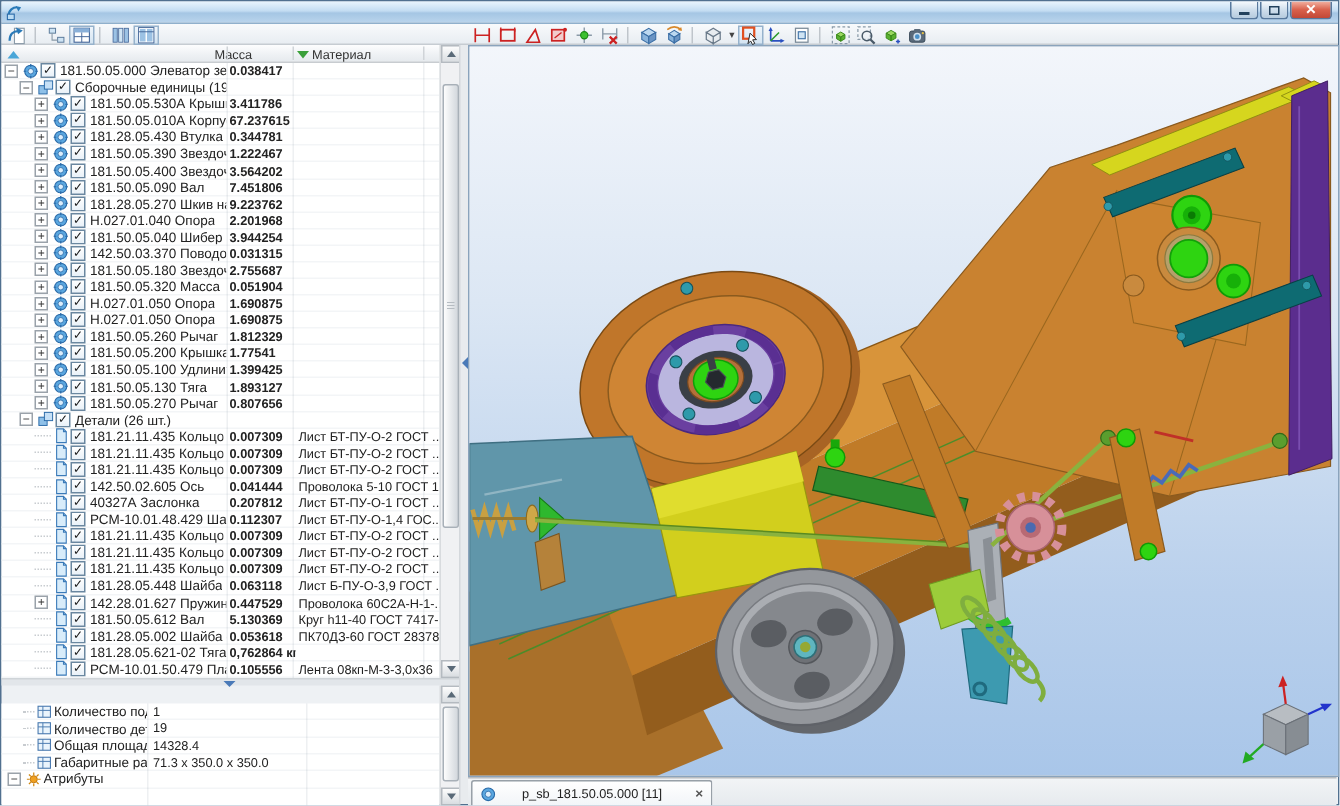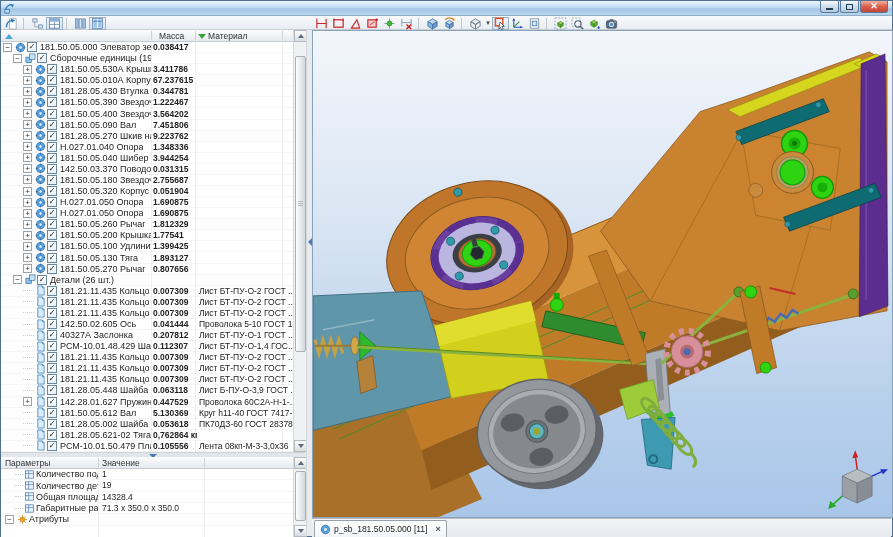--- a/index.html
+++ b/index.html
@@ -87,21 +87,21 @@
   .p-name { width:97px; flex:none; display:flex; align-items:center; overflow:hidden; }
   .p-val { width:100px; flex:none; overflow:hidden; font-size:8.5px; padding-left:4px; }
   #param-vscroll { left:292px; top:456px; height:80px; }
   .p-gridline { position:absolute; top:468px; height:68px; width:1px; background:rgba(90,110,130,.10); pointer-events:none; }
 
   
   #viewport { position:absolute; left:311px; top:29px; width:581px; height:488px; border:1px solid #8aa3bc; }
   #viewport svg { display:block; width:100%; height:100%; }
   #tabbar { position:absolute; left:311px; top:517px; right:1px; height:19px;
     background:linear-gradient(#f2f4f6,#e6eaee); border-top:1px solid #b8bcc0; display:flex; align-items:flex-end; padding-left:2px; }
-  .tab { display:inline-flex; align-items:center; gap:3px; height:17px; padding:0 5px;
+  .tab { display:inline-flex; align-items:center; gap:17px; height:17px; padding:0 5px;
     background:linear-gradient(#ffffff,#f2f5f8); border:1px solid #98a0a8; border-bottom:none;
     border-radius:2px 2px 0 0; font-size:8.5px; color:#222; }
   .tab .t-ico { margin:0; }
   .tab-close { margin-left:5px; color:#555; font-size:9px; line-height:9px; font-weight:bold; }
 </style>
 </head>
 <body>
 
 <div class="window">
 
@@ -275,21 +275,21 @@
             <circle cx="7" cy="8" r="2.8" fill="#cfe0ee"></circle>
             <circle cx="7" cy="8" r="1.7" fill="#4a90c8"></circle>
             <circle cx="11" cy="5.5" r=".8" fill="#e8c040"></circle>
           </svg>
         </span>
       </div>
   </div>
 
   <div class="col-header" id="tree-header">
     <span class="sort-asc"></span>
-    <span class="hcell" style="left:158px">Масса</span>
+    <span class="hcell" style="left:142px">Масса</span>
     <span class="filter-ico" style="left:197px"></span>
     <span class="hcell" style="left:207px">Материал</span>
     <span class="hdiv" style="left:150px"></span>
     <span class="hdiv" style="left:194px"></span>
     <span class="hdiv" style="left:281px"></span>
   </div>
 
   <div id="tree-rows">
       <div class="tree-row">
         <div class="c-name">
@@ -450,21 +450,21 @@
           <span class="t-ico">
             <svg viewBox="0 0 12 12">
               <circle cx="6" cy="6" r="4.4" fill="#5aa7e0" stroke="#2a6aa8" stroke-width=".8"></circle>
               <circle cx="6" cy="6" r="2" fill="#dceefc" stroke="#2a6aa8" stroke-width=".6"></circle>
               <path d="M6 .8v2M6 9.2v2M.8 6h2M9.2 6h2" stroke="#2a6aa8" stroke-width=".9"></path>
             </svg>
           </span>
           <span class="cb">✓</span>
           <span class="t-label">Н.027.01.040 Опора</span>
         </div>
-        <div class="c-mass">1.348336</div>
+        <div class="c-mass">2.201968</div>
         <div class="c-mat"></div>
       </div>
       <div class="tree-row">
         <div class="c-name">
           <span class="indent" style="width: 22px;"></span>
           <span class="expander">+</span>
           <span class="t-ico">
             <svg viewBox="0 0 12 12">
               <circle cx="6" cy="6" r="4.4" fill="#5aa7e0" stroke="#2a6aa8" stroke-width=".8"></circle>
               <circle cx="6" cy="6" r="2" fill="#dceefc" stroke="#2a6aa8" stroke-width=".6"></circle>
@@ -516,21 +516,21 @@
           <span class="indent" style="width: 22px;"></span>
           <span class="expander">+</span>
           <span class="t-ico">
             <svg viewBox="0 0 12 12">
               <circle cx="6" cy="6" r="4.4" fill="#5aa7e0" stroke="#2a6aa8" stroke-width=".8"></circle>
               <circle cx="6" cy="6" r="2" fill="#dceefc" stroke="#2a6aa8" stroke-width=".6"></circle>
               <path d="M6 .8v2M6 9.2v2M.8 6h2M9.2 6h2" stroke="#2a6aa8" stroke-width=".9"></path>
             </svg>
           </span>
           <span class="cb">✓</span>
-          <span class="t-label">181.50.05.320 Корпус</span>
+          <span class="t-label">181.50.05.320 Масса</span>
         </div>
         <div class="c-mass">0.051904</div>
         <div class="c-mat"></div>
       </div>
       <div class="tree-row">
         <div class="c-name">
           <span class="indent" style="width: 22px;"></span>
           <span class="expander">+</span>
           <span class="t-ico">
             <svg viewBox="0 0 12 12">
@@ -917,26 +917,20 @@
       </div>
     <div class="sc-btn sc-dn">
         <span class="tri-dn"></span>
       </div>
   </div>
 
   <div id="hsplit">
       <span class="tri"></span>
     </div>
 
-  <div class="col-header" id="param-header">
-    <span class="hcell" style="left:4px">Параметры</span>
-    <span class="hcell" style="left:101px">Значение</span>
-    <span class="hdiv" style="left:97px"></span>
-    <span class="hdiv" style="left:203px"></span>
-  </div>
 
   <div id="param-rows">
       <div class="p-row">
         <div class="p-name">
           <span class="indent" style="width: 14px;"></span>
           <span class="exp-sp" style="width: 8px;"></span>
           <span class="t-ico">
             <svg viewBox="0 0 12 12">
               <rect x="1.5" y="2" width="9" height="8" fill="#eaf4fc" stroke="#4a7ab0" stroke-width=".8"></rect>
               <path d="M1.5 5h9M5 2v8" stroke="#4a7ab0" stroke-width=".7"></path>

